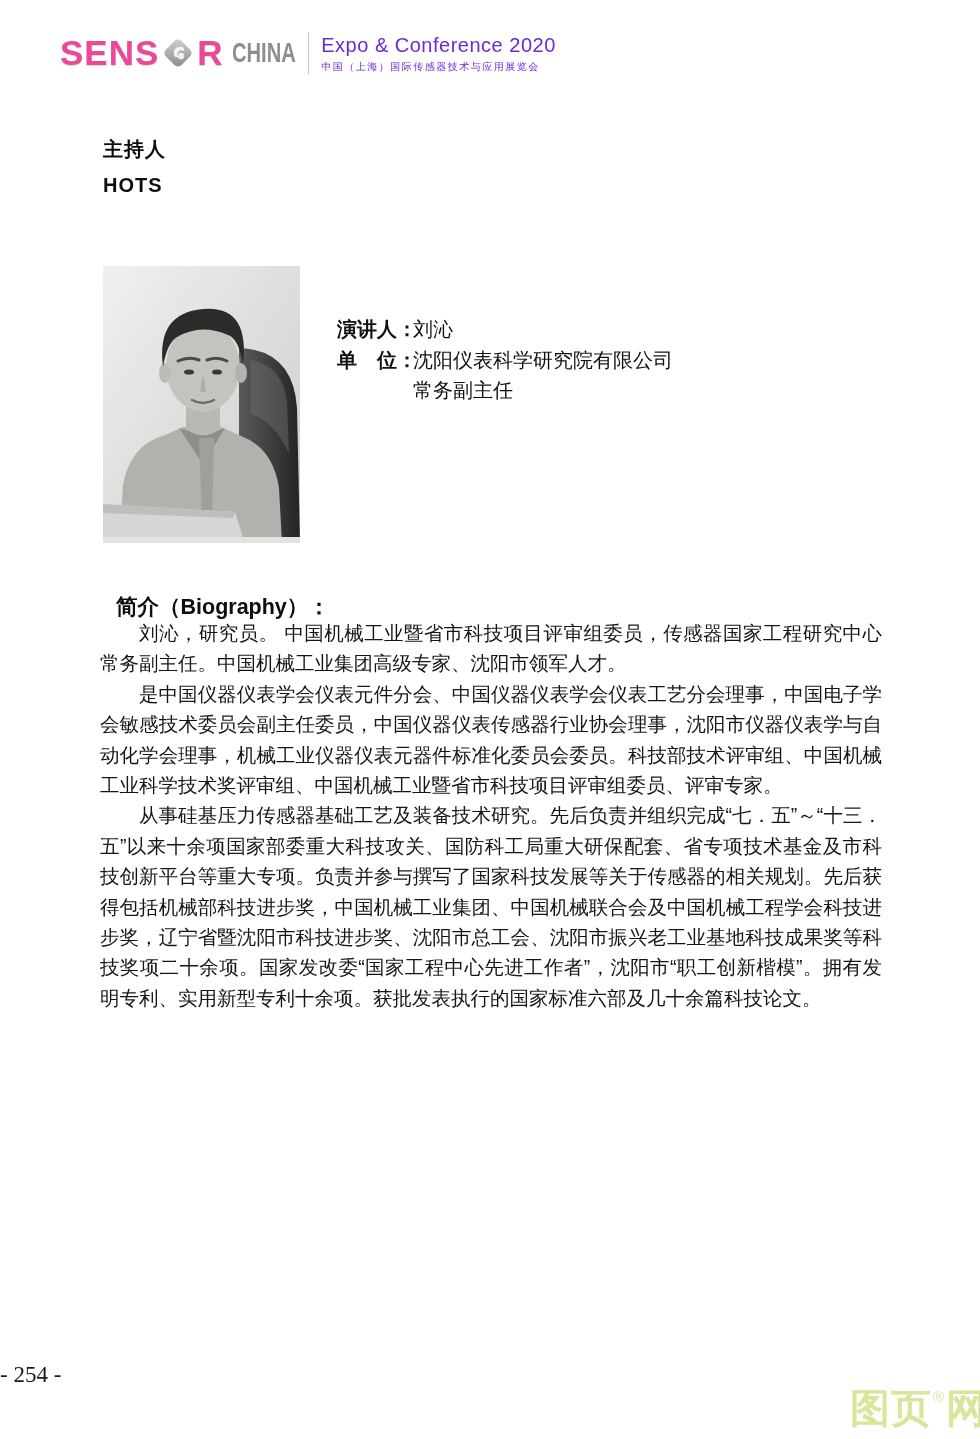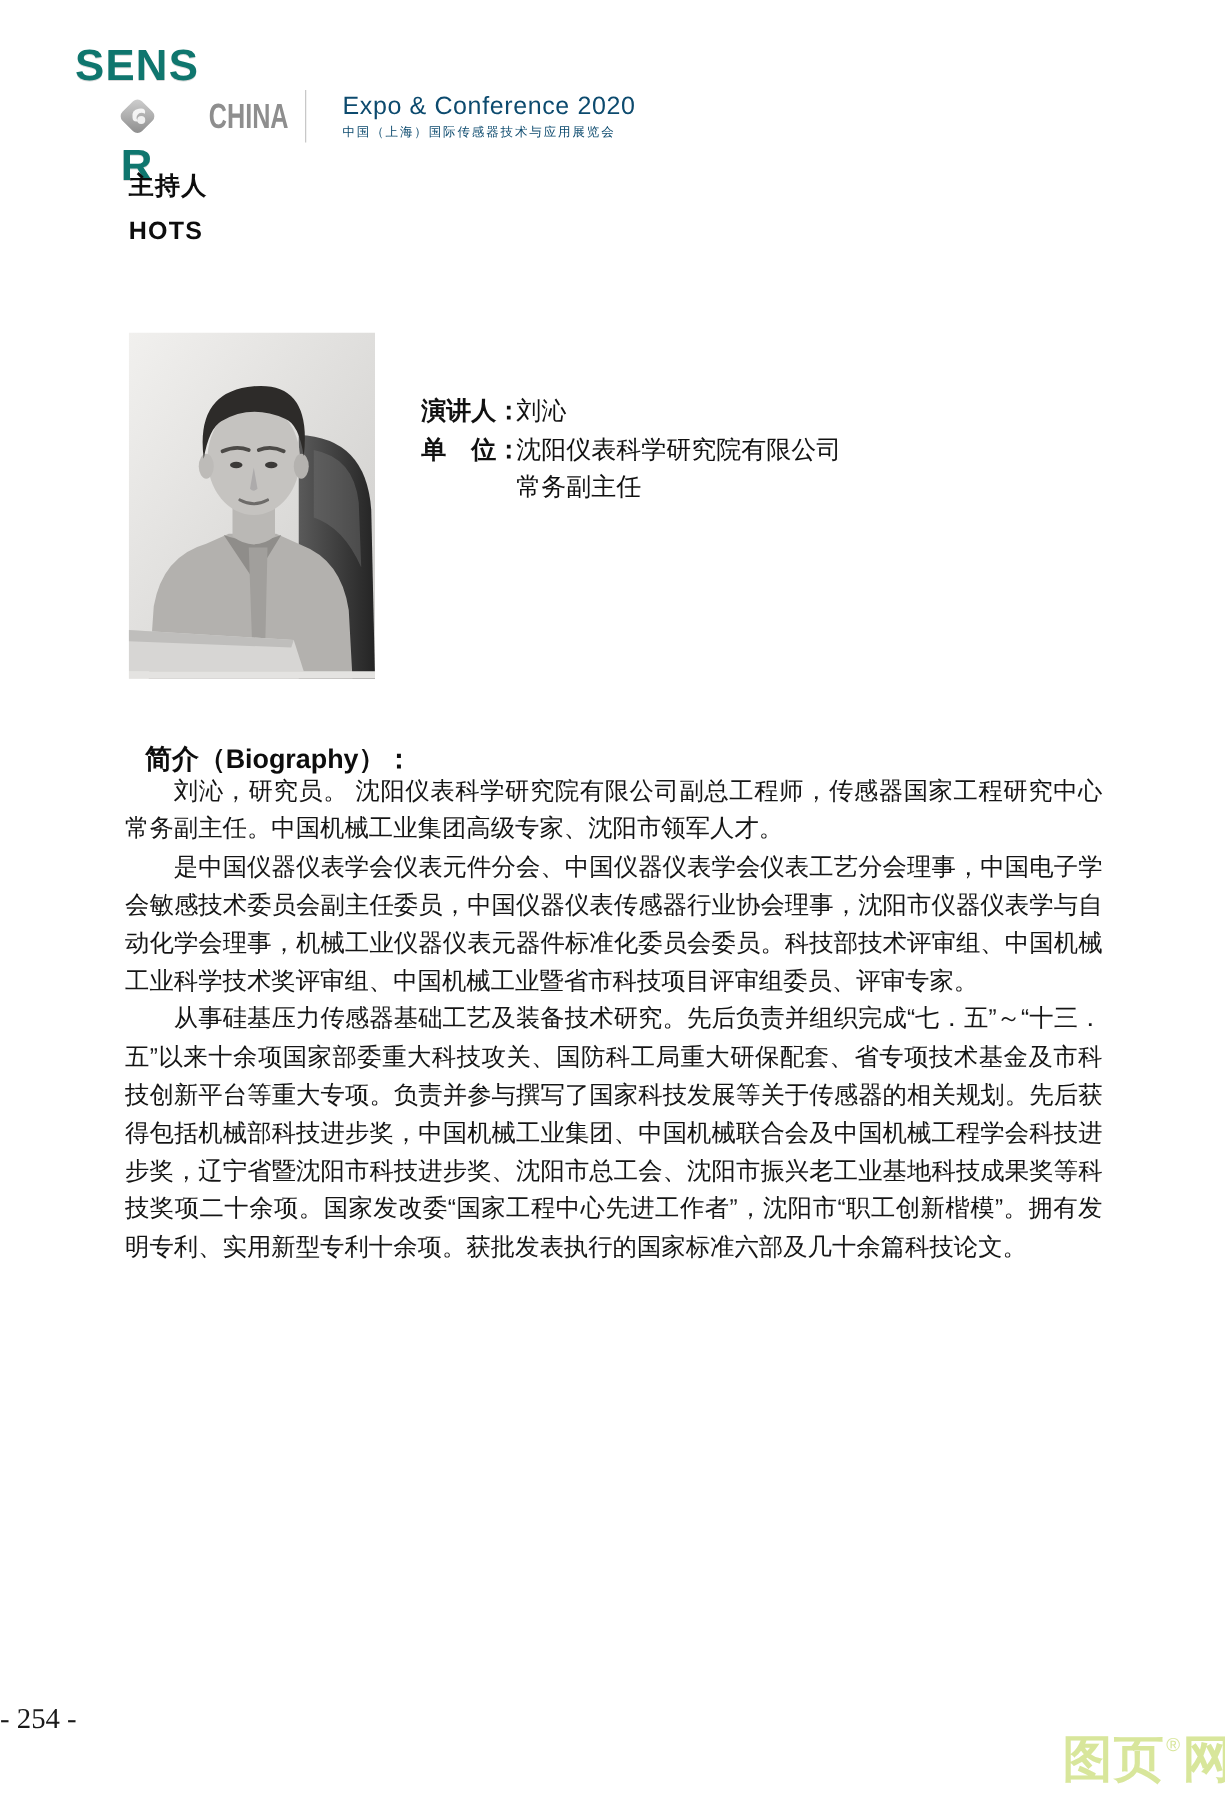--- a/index.html
+++ b/index.html
@@ -8,25 +8,25 @@
     width: 980px; height: 1439px;
     background: #ffffff;
     position: relative;
     overflow: hidden;
     font-family: "Liberation Sans", sans-serif;
     color: #1c1c1c;
   }
 
   
   .logo { position: absolute; left: 60px; top: 31px; display: flex; align-items: center; }
-  .logo-word { display: flex; align-items: center; font-weight: 700; font-size: 35px; letter-spacing: 1px; color: #0f766e; line-height: 44px; text-shadow: 0 1px 0 #d9d9d9; flex-direction: column; }
+  .logo-word { display: flex; align-items: center; font-weight: 700; font-size: 35px; letter-spacing: 1px; color: #ec4899; line-height: 44px; text-shadow: 0 1px 0 #d9d9d9; }
   .logo-icon { display: inline-flex; margin: 0 1px; }
   .logo-china { font-weight: 700; font-size: 28px; color: #8e8e8e; line-height: 44px; transform: scaleX(.72); transform-origin: left center; margin-left: 8px; margin-right: -16px; letter-spacing: 0; }
   .logo-divider { width: 1px; height: 42px; background: #c8c8c8; margin: 0 12px 0 4px; }
-  .logo-taglines { color: #0c4a6e; padding-top: 1px; margin-left: 17px; }
+  .logo-taglines { color: #6d28d9; padding-top: 1px; }
   .tag-en { font-size: 20px; line-height: 25px; letter-spacing: .5px; }
   .tag-zh { font-size: 10px; line-height: 17px; letter-spacing: 1.5px; }
 
   
   .title-block { position: absolute; left: 103px; top: 131px; }
   .title-block h1 { margin: 0; font-size: 20px; line-height: 36px; font-weight: 700; color: #0d0d0d; letter-spacing: 1px; }
 
   
   .photo { position: absolute; left: 103px; top: 266px; width: 197px; height: 277px; margin: 0; }
   .photo svg { display: block; }
@@ -139,21 +139,21 @@
       <span class="lbl"></span>
     </div>
     <div class="row">
       <span class="lbl"></span>
       <span class="val">常务副主任</span>
     </div>
   </div>
 
   <h2 class="bio-heading">简介（Biography）：</h2>
   <section class="bio-text">
-    <p>刘沁，研究员。 沈阳仪表科学研究院有限公司副总工程师，传感器国家工程研究中心常务副主任。中国机械工业集团高级专家、沈阳市领军人才。</p>
+    <p>刘沁，研究员。 中国机械工业暨省市科技项目评审组委员，传感器国家工程研究中心常务副主任。中国机械工业集团高级专家、沈阳市领军人才。</p>
     <p>是中国仪器仪表学会仪表元件分会、中国仪器仪表学会仪表工艺分会理事，中国电子学会敏感技术委员会副主任委员，中国仪器仪表传感器行业协会理事，沈阳市仪器仪表学与自动化学会理事，机械工业仪器仪表元器件标准化委员会委员。科技部技术评审组、中国机械工业科学技术奖评审组、中国机械工业暨省市科技项目评审组委员、评审专家。</p>
     <p>从事硅基压力传感器基础工艺及装备技术研究。先后负责并组织完成“七．五”～“十三．五”以来十余项国家部委重大科技攻关、国防科工局重大研保配套、省专项技术基金及市科技创新平台等重大专项。负责并参与撰写了国家科技发展等关于传感器的相关规划。先后获得包括机械部科技进步奖，中国机械工业集团、中国机械联合会及中国机械工程学会科技进步奖，辽宁省暨沈阳市科技进步奖、沈阳市总工会、沈阳市振兴老工业基地科技成果奖等科技奖项二十余项。国家发改委“国家工程中心先进工作者”，沈阳市“职工创新楷模”。拥有发明专利、实用新型专利十余项。获批发表执行的国家标准六部及几十余篇科技论文。</p>
   </section>
 
   <div class="page-number">- 254 -</div>
 
   <div class="watermark" style="color: rgb(216, 230, 155);">
     <span>图页</span><sup>®</sup><span>网</span>
   </div>
 

